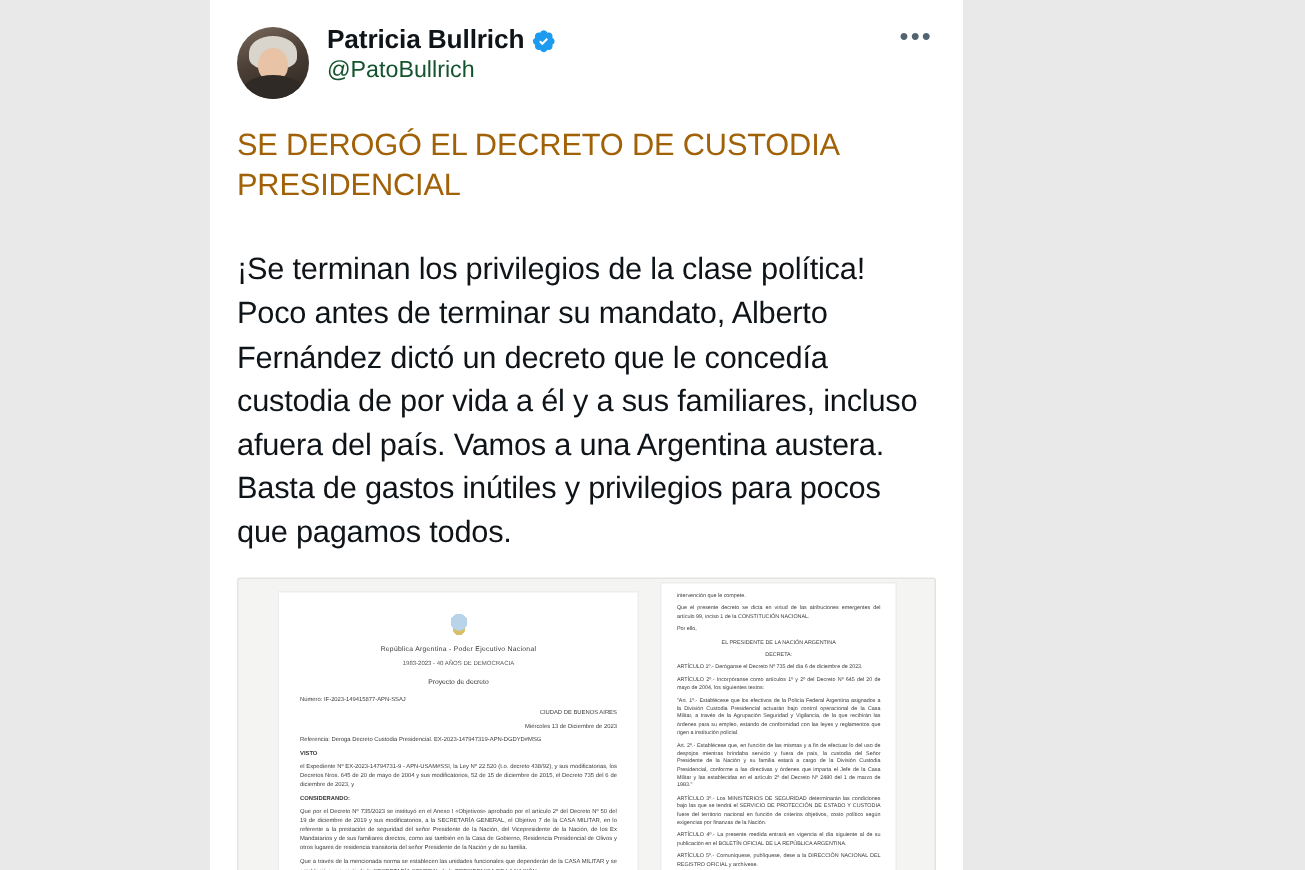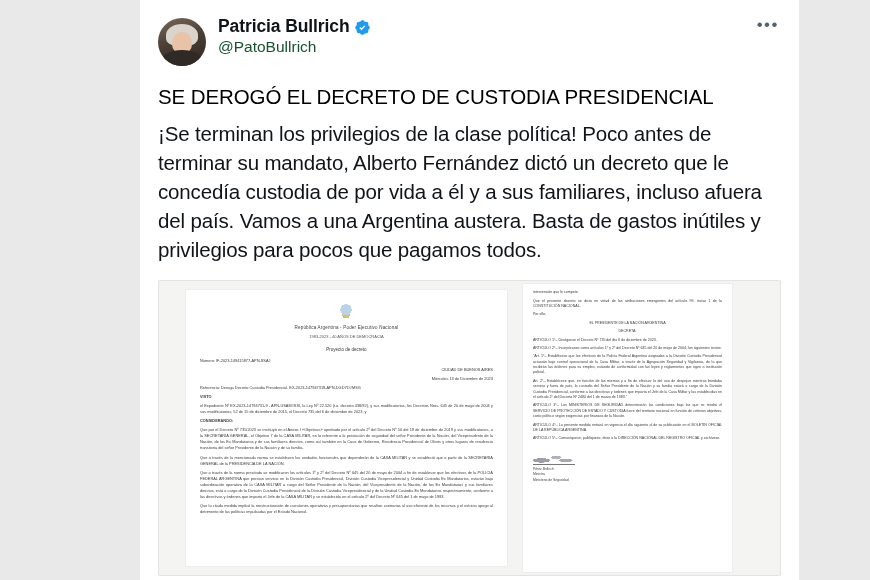--- a/index.html
+++ b/index.html
@@ -16,21 +16,21 @@
   .page {
     width: 870px;
     height: 580px;
     background: #e9e9e9;
     position: relative;
   }
   .tweet-card {
     position: absolute;
     left: 140px;
     top: 0px;
-    width: 659px;
+    width: 502px;
     height: 580px;
     background: #ffffff;
     box-sizing: border-box;
     padding: 10px 18px 0 18px;
   }
   
   .tweet-header {
     display: flex;
     align-items: flex-start;
     padding-top: 6px;
@@ -112,26 +112,26 @@
     letter-spacing: 1.5px;
     line-height: 1;
     cursor: pointer;
   }
   
   .tweet-body {
     margin-top: 18px;
   }
   .headline {
     font-size: 20.5px;
-    color: #000000;
+    color: #a16207;
     letter-spacing: -0.1px;
     line-height: 1.3;
   }
   .paragraph {
-    margin-top: 8px;
+    margin-top: 28px;
     font-size: 20.5px;
     color: #0f1419;
     line-height: 1.42;
     letter-spacing: -0.15px;
   }
   
   .doc-wrap {
     margin-top: 16px;
     width: 100%;
     height: 296px;

